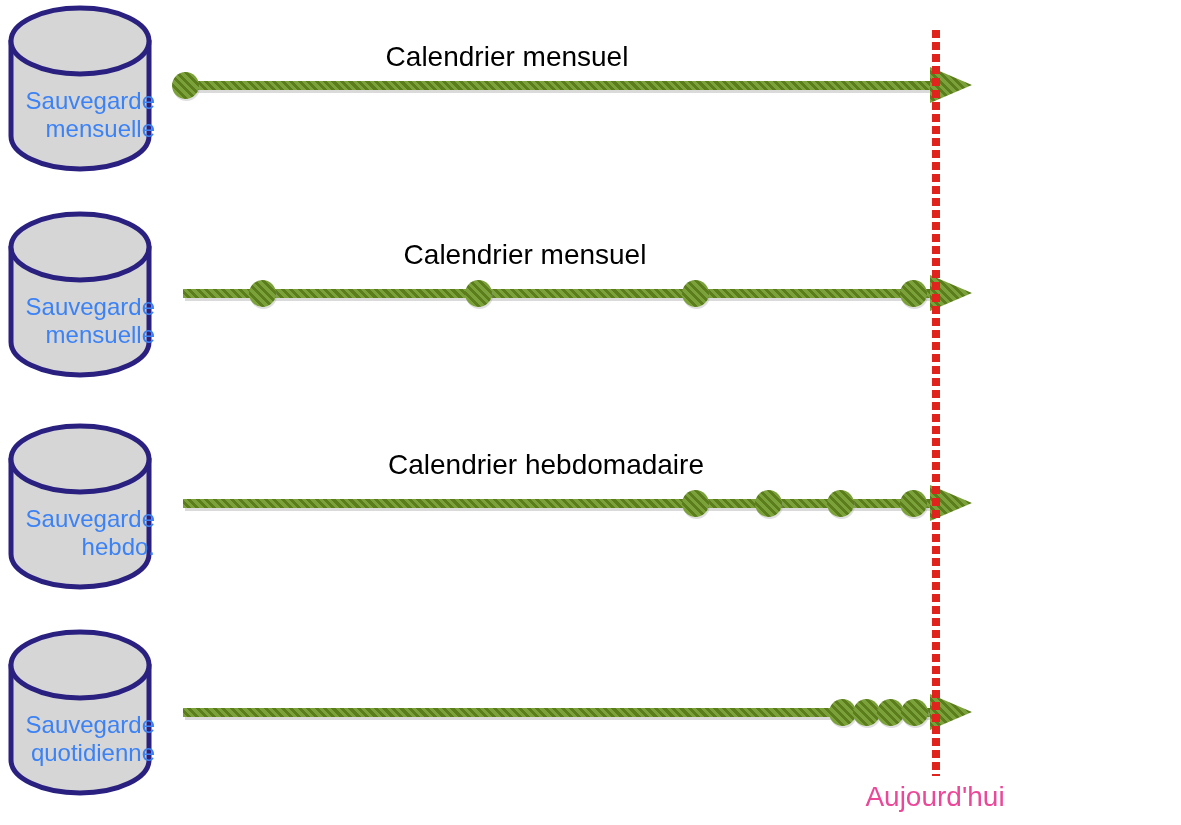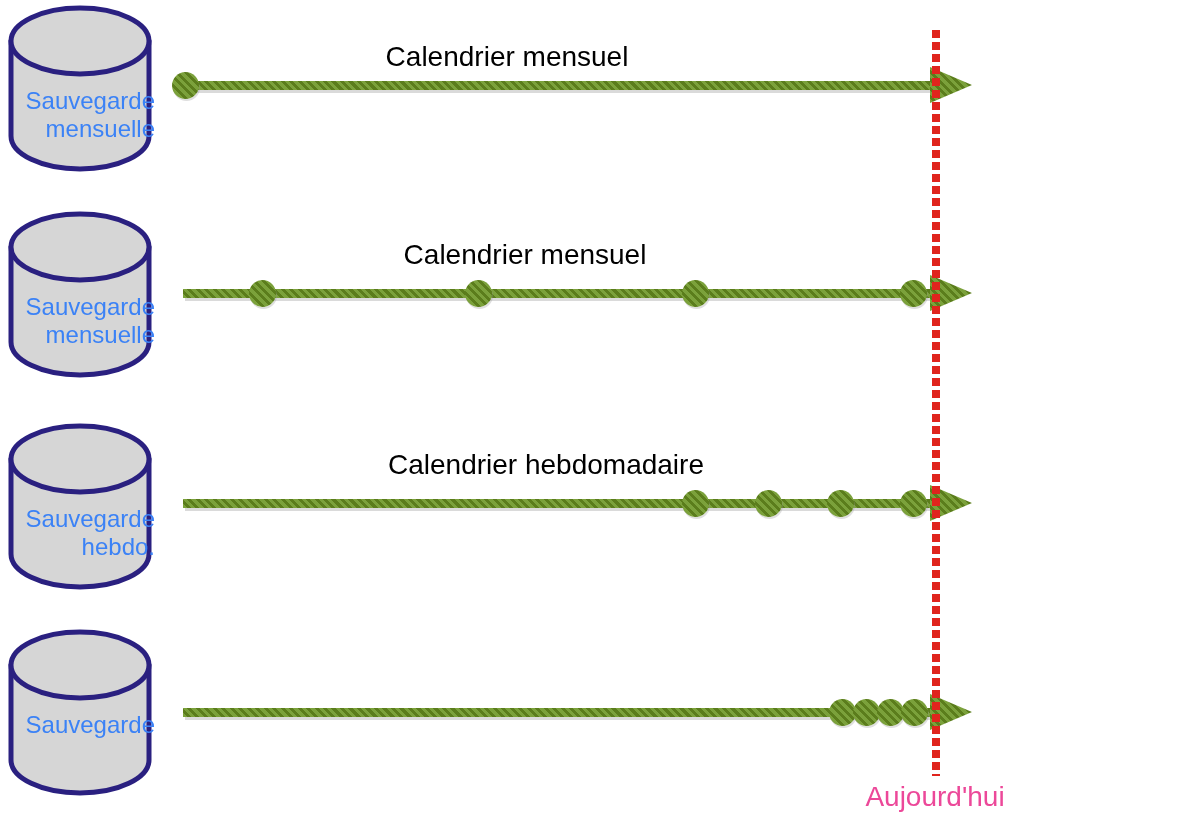--- a/index.html
+++ b/index.html
@@ -132,20 +132,21 @@
   <div class="tl-line" style="left:183px; top:499px;"></div>
   <div class="arrowhead" style="left:930px; top:485px;"></div>
 
   <div class="cyl" style="left:5px; top:627px;">
     <svg width="150" height="172" viewBox="0 0 150 172">
       <path d="M 6 38 L 6 133 A 69 33 0 0 0 144 133 L 144 38 Z" fill="#d6d6d6" stroke="#2a2080" stroke-width="5" stroke-linejoin="round"></path>
       <ellipse cx="75" cy="38" rx="69" ry="33" fill="#d6d6d6" stroke="#2a2080" stroke-width="5"></ellipse>
     </svg>
     <div class="cyl-text">
       <div>Sauvegarde</div>
+      <div>quotidienne</div>
     </div>
   </div>
   <div class="tl-line" style="left:183px; top:708px;"></div>
   <div class="arrowhead" style="left:930px; top:694px;"></div>
 
   <div class="today-line"></div>
   <div class="today-label">Aujourd'hui</div>
 
   <div class="dots-layer">
       <div class="dot" style="left: 171.5px; top: 71.5px;"></div>

